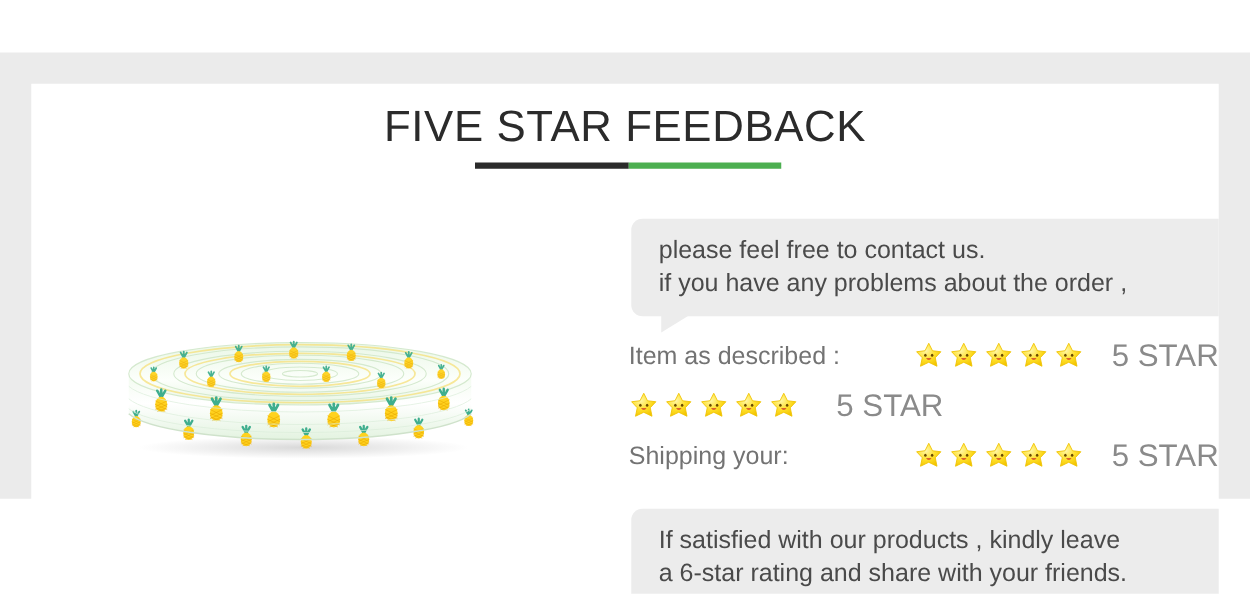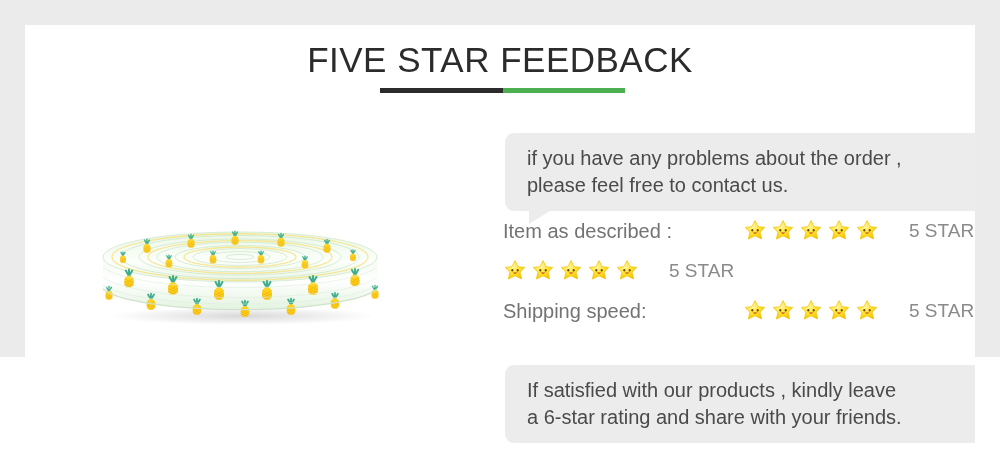--- a/index.html
+++ b/index.html
@@ -14,20 +14,21 @@
     overflow: hidden;
   }
 
   
   #frame {
     position: relative;
     width: 1000px;
     height: 357px;
     background: #ebebeb;
     box-sizing: border-box;
+    margin-top: 42px;
   }
   #canvas {
     position: absolute;
     left: 25px;
     top: 25px;
     width: 950px;
     height: 425px;
     background: #ffffff;
     overflow: hidden;
   }
@@ -110,21 +111,21 @@
     border-left: 0 solid transparent;
     border-right: 26px solid transparent;
     border-top: 16px solid #ececec;
   }
   .bubble-line { display: block; }
 
   
   #ratings {
     position: absolute;
     left: 23px;
-    top: 186px;
+    top: 198px;
     width: 472px;
   }
   .rating-row {
     position: relative;
     height: 40px;
     display: flex;
     align-items: center;
   }
   .rating-label {
     width: 240px;
@@ -132,21 +133,21 @@
     color: #737373;
     white-space: nowrap;
   }
   .rating-stars {
     width: 150px;
     display: flex;
     align-items: center;
     gap: 4px;
   }
   .rating-value {
-    font-size: 19px;
+    font-size: 25px;
     color: #8a8a8a;
     white-space: nowrap;
     margin-left: 16px;
   }
   .star-ico { display: block; width: 24px; height: 24px; }
 </style>
 </head>
 <body>
 
 <div id="frame">
@@ -247,22 +248,22 @@
           </g>
 
           <path d="M8,74 A140,26 0 0 0 282,74" fill="none" stroke="#cfe2cb" stroke-width="1.2"></path>
         </svg>
       </div>
     </div>
 
     <div id="right-col">
 
       <div class="bubble" id="bubble-top">
+        <span class="bubble-line">please feel free to contact us.</span>
         <span class="bubble-line">if you have any problems about the order ,</span>
-        <span class="bubble-line">please feel free to contact us.</span>
         <span class="bubble-tail"></span>
       </div>
 
       <div id="ratings">
 
         <div class="rating-row">
           <span class="rating-label">Item as described :</span>
           <span class="rating-stars">
             <span class="star-ico"><svg viewBox="0 0 24 24" width="24" height="24" xmlns="http://www.w3.org/2000/svg">
                   <defs>
@@ -335,21 +336,21 @@
                   <path d="M12 1.6 15 7.6 21.7 8.4 17.2 13.2 18.6 20 12 16.8 5.4 20 6.8 13.2 2.3 8.4 9 7.6Z" fill="url(#sg)" stroke="#f0c200" stroke-width="0.7" stroke-linejoin="round"></path>
                   <ellipse cx="9.3" cy="11.2" rx="1" ry="1.2" fill="#6b4a00"></ellipse>
                   <ellipse cx="14.7" cy="11.2" rx="1" ry="1.2" fill="#6b4a00"></ellipse>
                   <path d="M9.8 13.6 Q12 16 14.2 13.6 Z" fill="#d0342c"></path>
                 </svg></span>
           </span>
           <span class="rating-value">5 STAR</span>
         </div>
 
         <div class="rating-row">
-          <span class="rating-label">Shipping speed:</span>
+          <span class="rating-label">Shipping your:</span>
           <span class="rating-stars">
             <span class="star-ico"><svg viewBox="0 0 24 24" width="24" height="24" xmlns="http://www.w3.org/2000/svg">
                   <path d="M12 1.6 15 7.6 21.7 8.4 17.2 13.2 18.6 20 12 16.8 5.4 20 6.8 13.2 2.3 8.4 9 7.6Z" fill="url(#sg)" stroke="#f0c200" stroke-width="0.7" stroke-linejoin="round"></path>
                   <ellipse cx="9.3" cy="11.2" rx="1" ry="1.2" fill="#6b4a00"></ellipse>
                   <ellipse cx="14.7" cy="11.2" rx="1" ry="1.2" fill="#6b4a00"></ellipse>
                   <path d="M9.8 13.6 Q12 16 14.2 13.6 Z" fill="#d0342c"></path>
                 </svg></span>
             <span class="star-ico"><svg viewBox="0 0 24 24" width="24" height="24" xmlns="http://www.w3.org/2000/svg">
                   <path d="M12 1.6 15 7.6 21.7 8.4 17.2 13.2 18.6 20 12 16.8 5.4 20 6.8 13.2 2.3 8.4 9 7.6Z" fill="url(#sg)" stroke="#f0c200" stroke-width="0.7" stroke-linejoin="round"></path>
                   <ellipse cx="9.3" cy="11.2" rx="1" ry="1.2" fill="#6b4a00"></ellipse>

